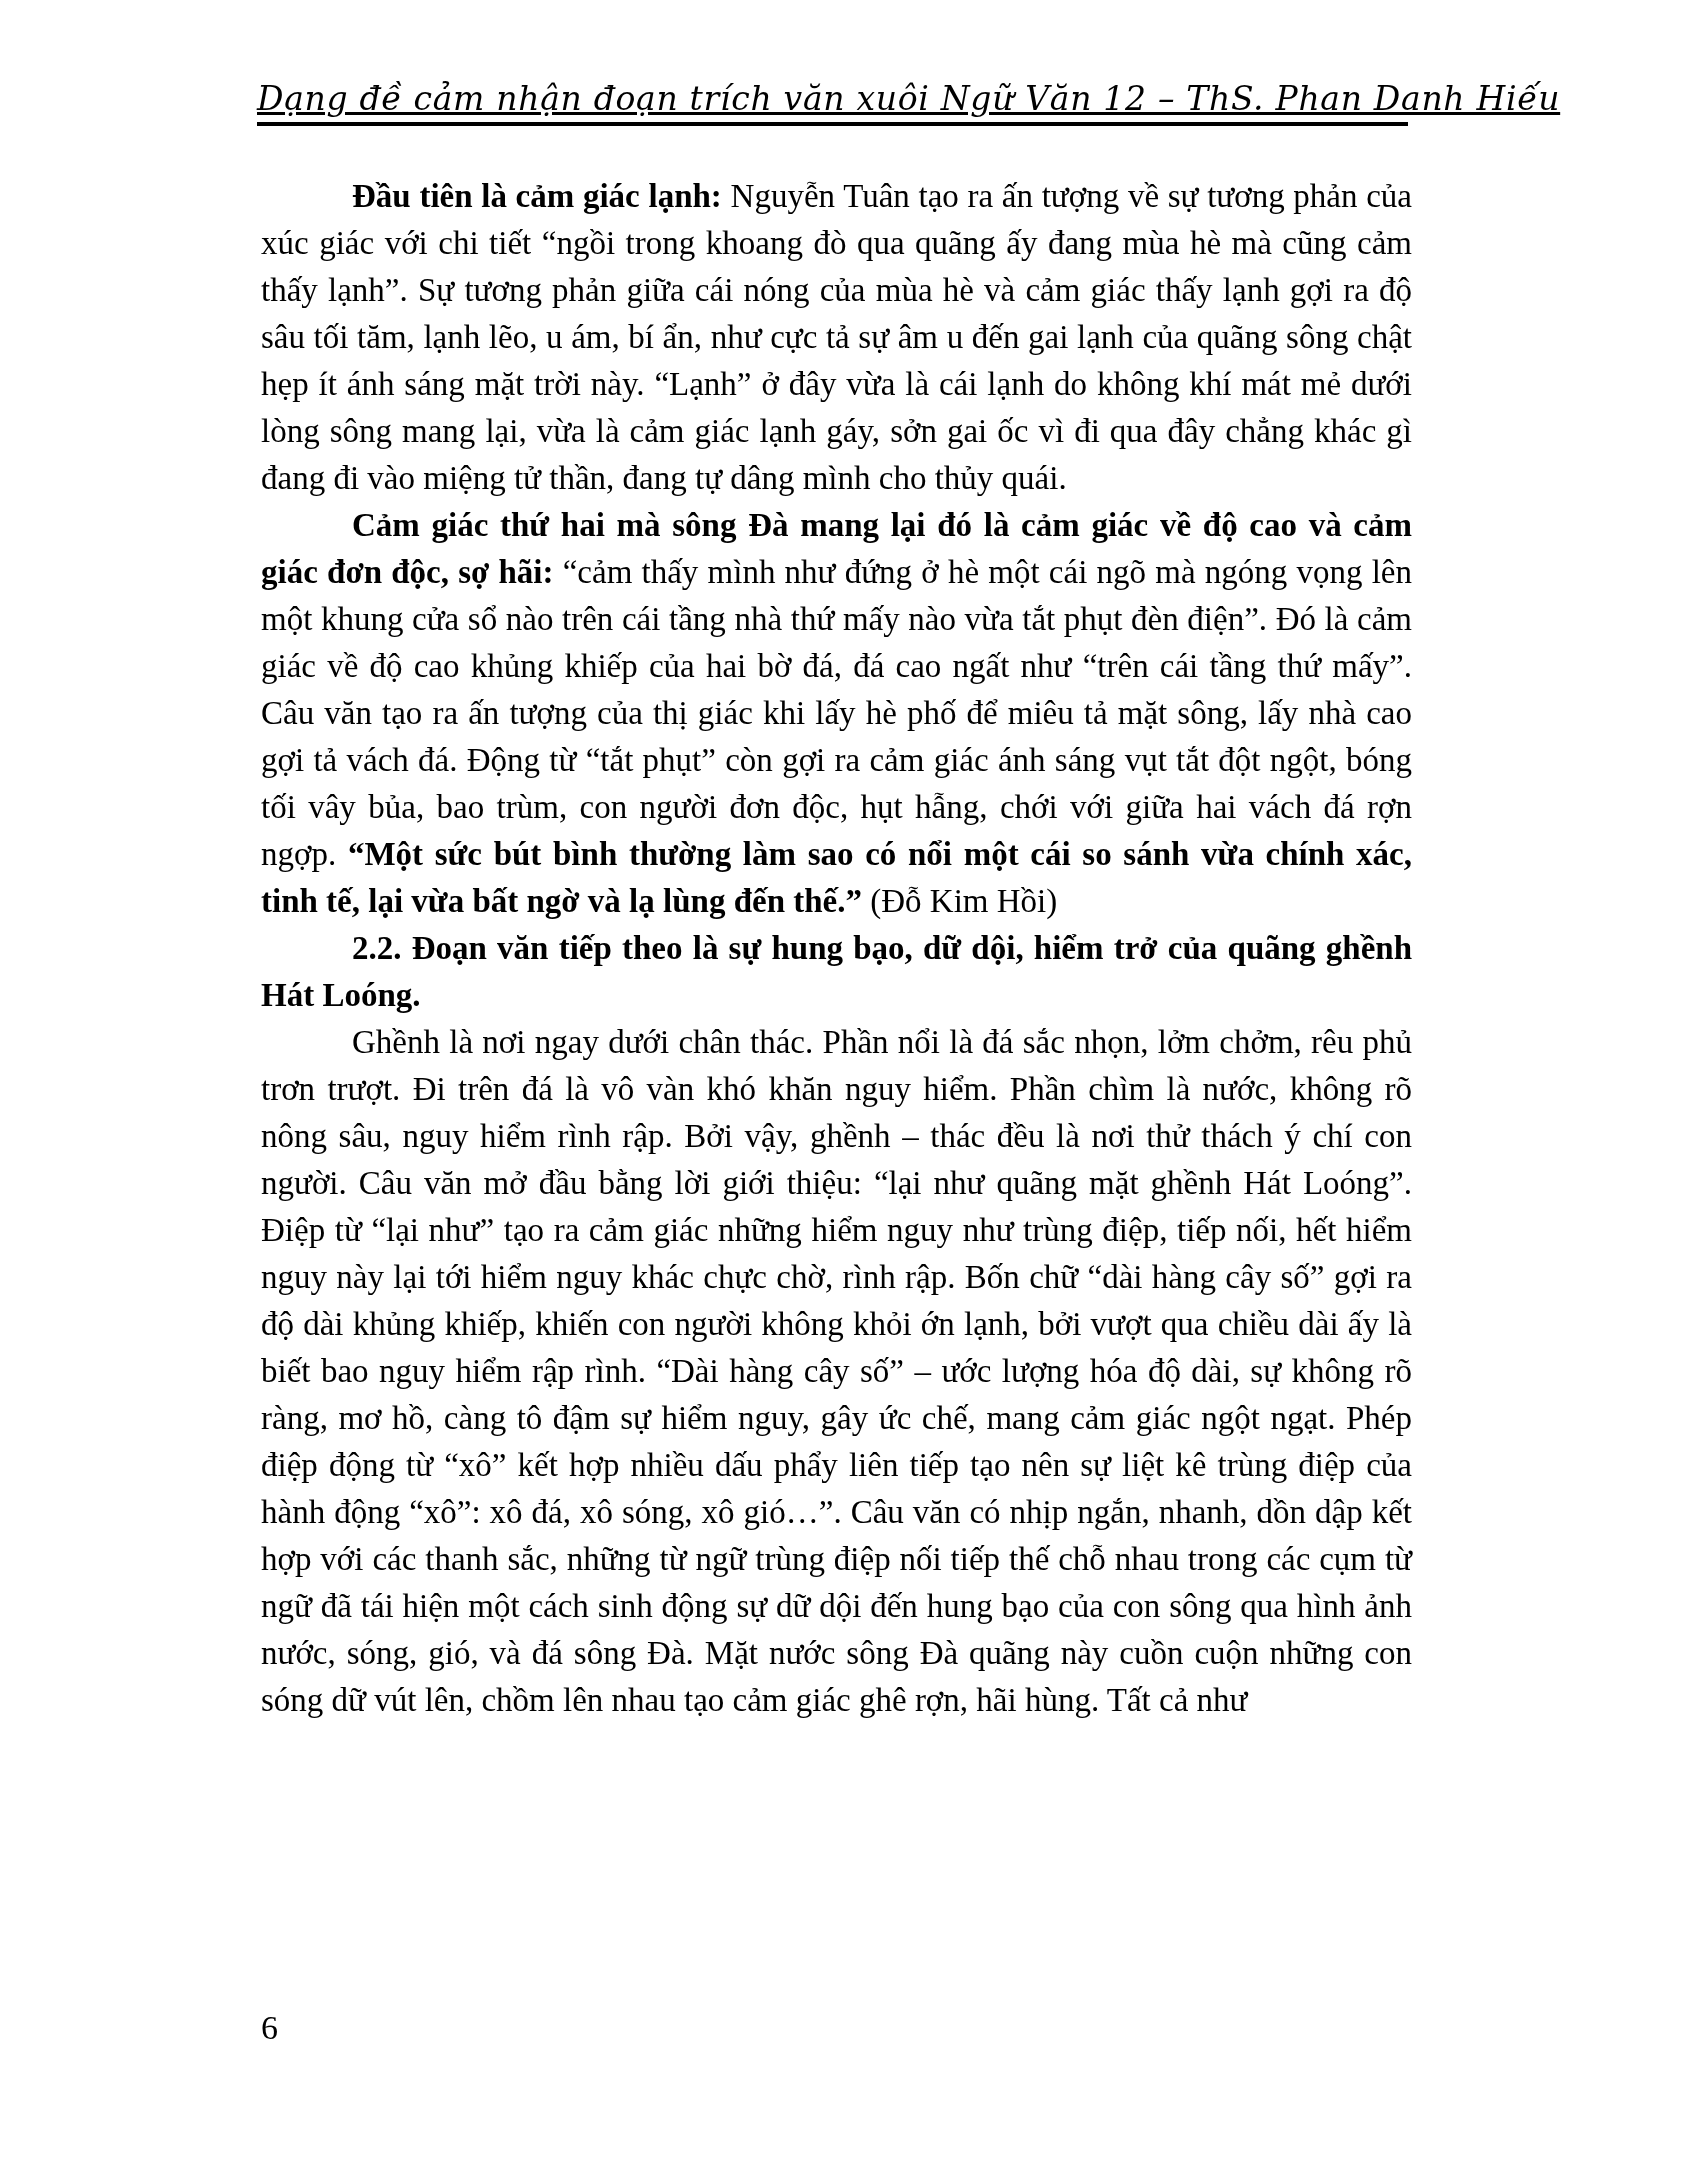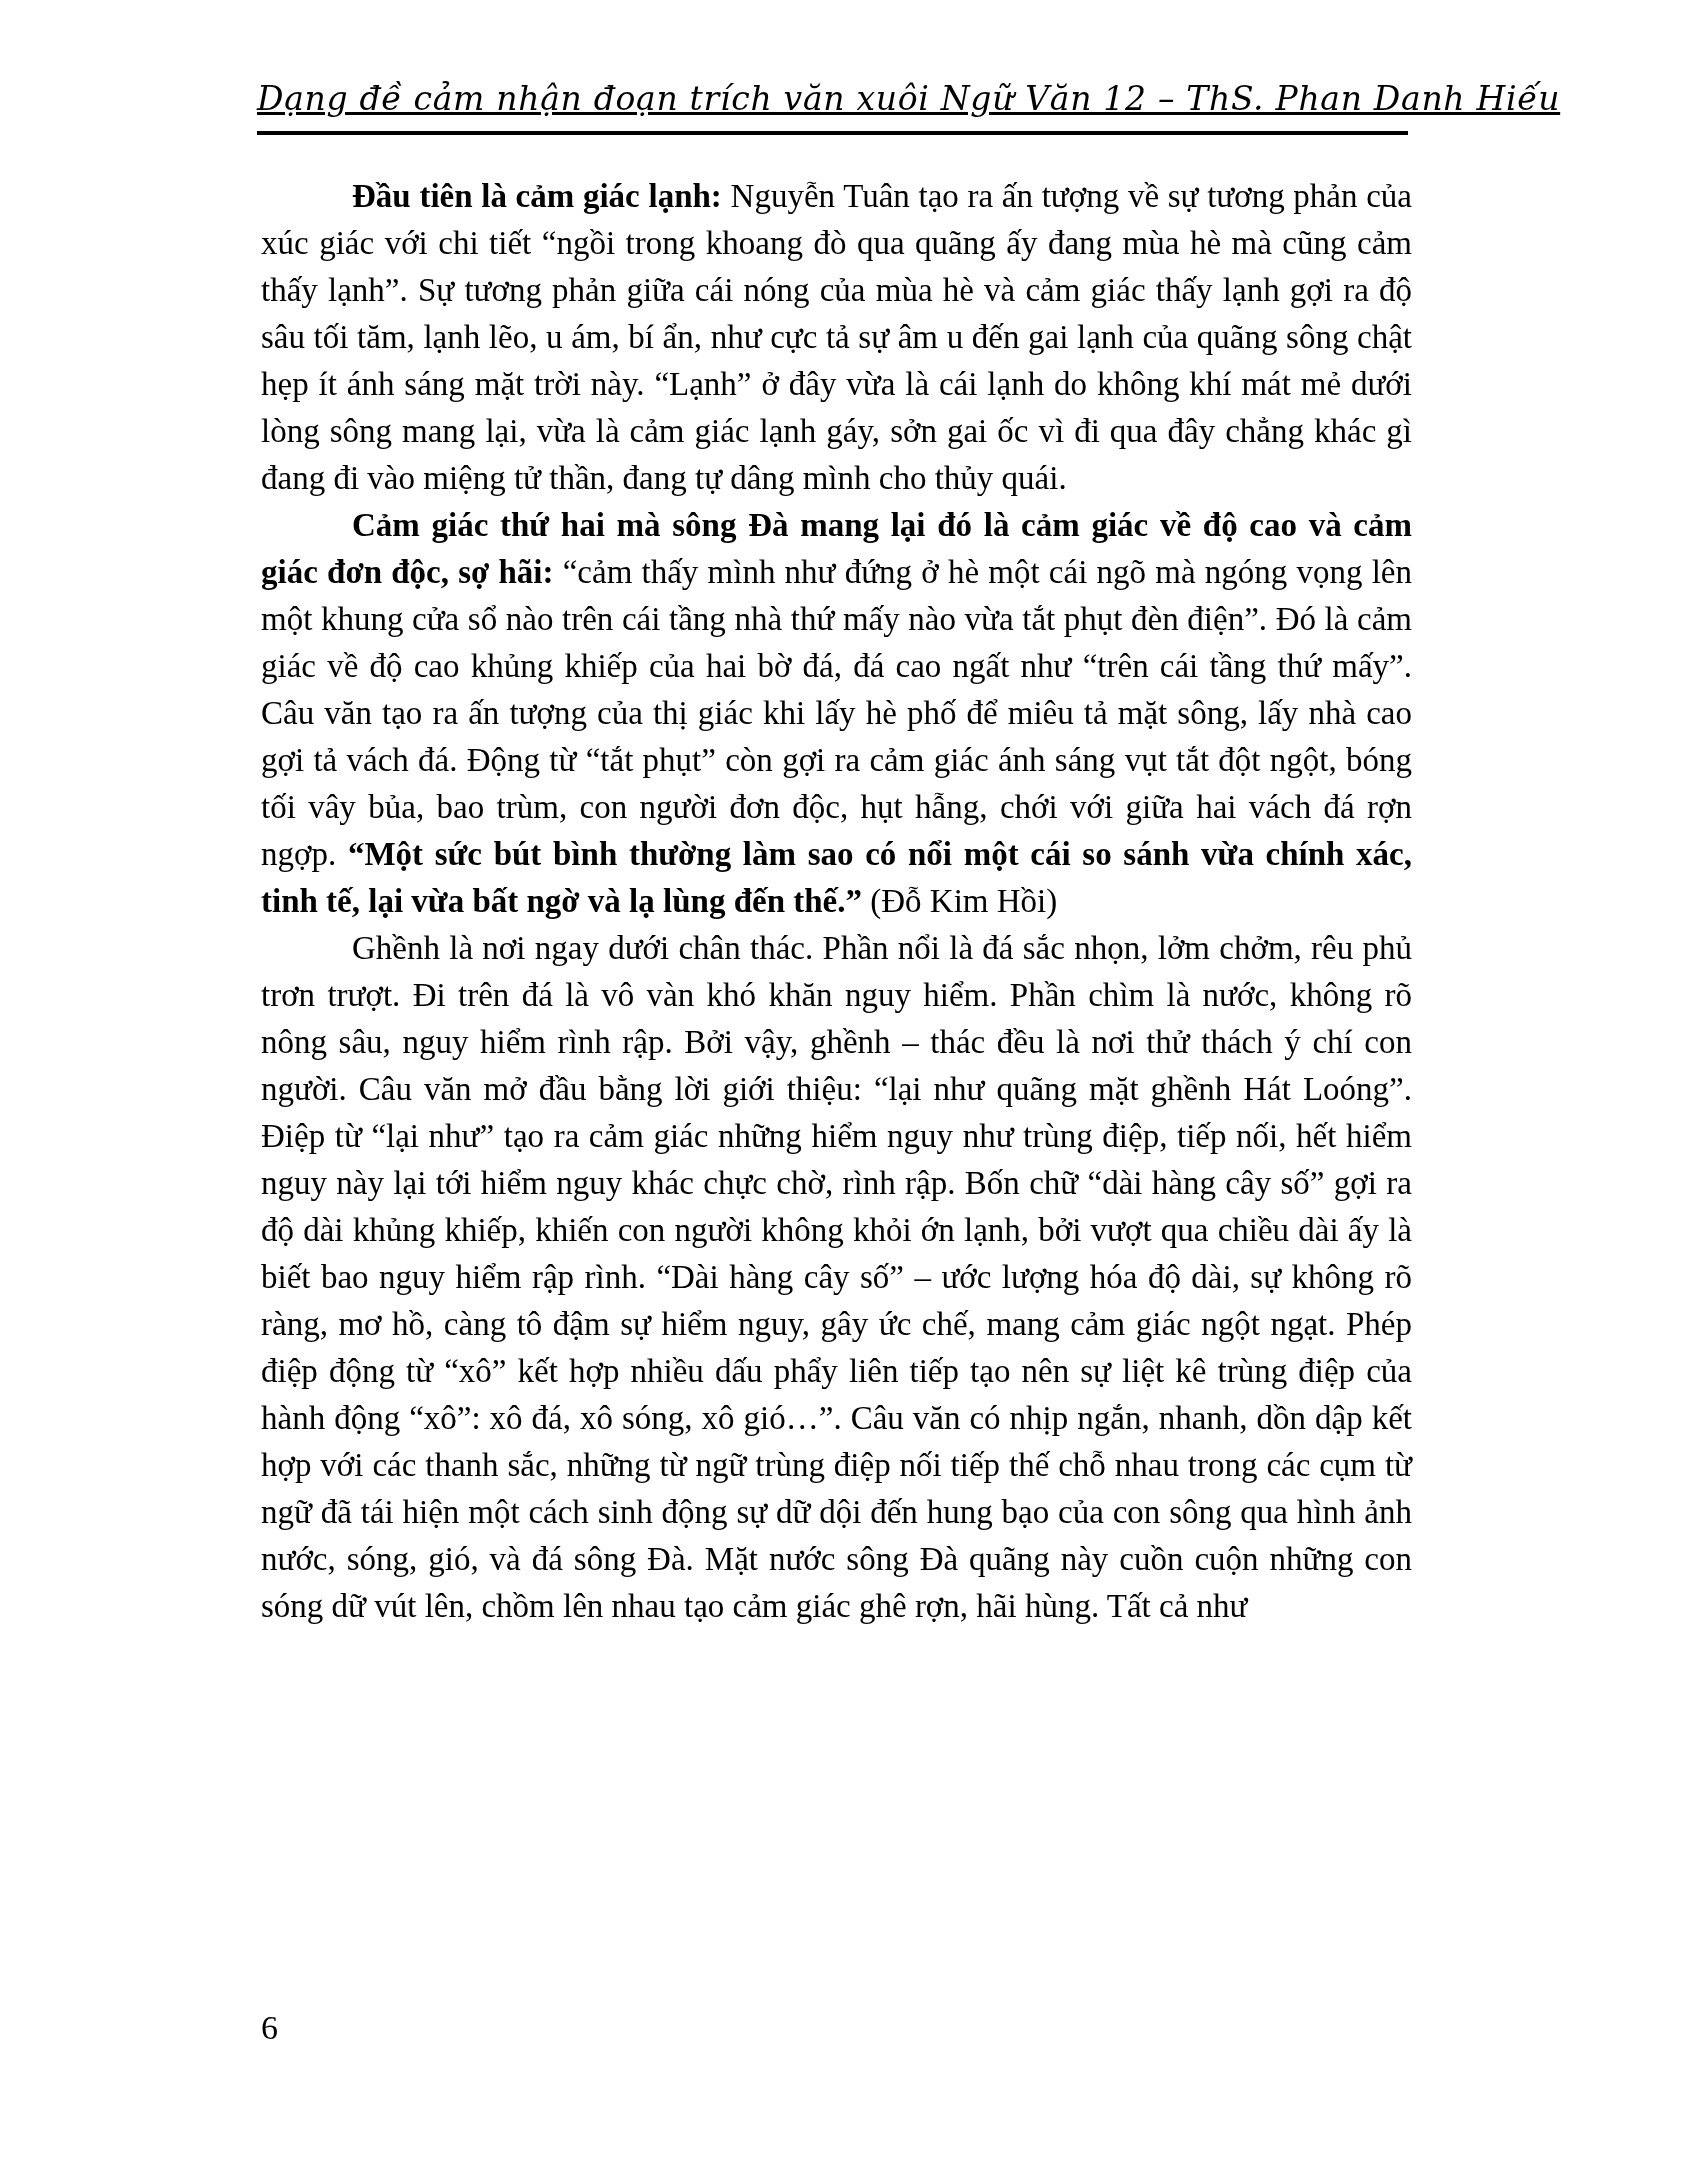--- a/index.html
+++ b/index.html
@@ -16,21 +16,21 @@
     font-family: "Liberation Serif", serif;
     overflow: hidden;
   }
   .header {
     position: absolute;
     left: 257px;
     top: 79px;
     width: 1151px;
     text-align: center;
     border-bottom: 4.6px solid #000000;
-    padding-bottom: 13px;
+    padding-bottom: 4px;
   }
   .header-title {
     font-family: "DejaVu Serif", serif;
     font-style: italic;
     font-size: 33px;
     letter-spacing: 0.7px;
     text-decoration: underline;
     white-space: nowrap;
   }
   .body-text {
@@ -63,19 +63,20 @@
 
 <div class="page">
 
   <div class="header">
     <span class="header-title">Dạng đề cảm nhận đoạn trích văn xuôi Ngữ Văn 12 – ThS. Phan Danh Hiếu</span>
   </div>
 
   <div class="body-text">
       <p><span class="b">Đầu tiên là cảm giác lạnh: </span><span>Nguyễn Tuân tạo ra ấn tượng về sự tương phản của xúc giác với chi tiết “ngồi trong khoang đò qua quãng ấy đang mùa hè mà cũng cảm thấy lạnh”. Sự tương phản giữa cái nóng của mùa hè và cảm giác thấy lạnh gợi ra độ sâu tối tăm, lạnh lẽo, u ám, bí ẩn, như cực tả sự âm u đến gai lạnh của quãng sông chật hẹp ít ánh sáng mặt trời này. “Lạnh” ở đây vừa là cái lạnh do không khí mát mẻ dưới lòng sông mang lại, vừa là cảm giác lạnh gáy, sởn gai ốc vì đi qua đây chẳng khác gì đang đi vào miệng tử thần, đang tự dâng mình cho thủy quái.</span></p>
       <p><span class="b">Cảm giác thứ hai mà sông Đà mang lại đó là cảm giác về độ cao và cảm giác đơn độc, sợ hãi: </span><span>“cảm thấy mình như đứng ở hè một cái ngõ mà ngóng vọng lên một khung cửa sổ nào trên cái tầng nhà thứ mấy nào vừa tắt phụt đèn điện”. Đó là cảm giác về độ cao khủng khiếp của hai bờ đá, đá cao ngất như “trên cái tầng thứ mấy”. Câu văn tạo ra ấn tượng của thị giác khi lấy hè phố để miêu tả mặt sông, lấy nhà cao gợi tả vách đá. Động từ “tắt phụt” còn gợi ra cảm giác ánh sáng vụt tắt đột ngột, bóng tối vây bủa, bao trùm, con người đơn độc, hụt hẫng, chới với giữa hai vách đá rợn ngợp. </span><span class="b">“Một sức bút bình thường làm sao có nổi một cái so sánh vừa chính xác, tinh tế, lại vừa bất ngờ và lạ lùng đến thế.”</span><span> (Đỗ Kim Hồi)</span></p>
+      <p><span class="b">2.2. Đoạn văn tiếp theo là sự hung bạo, dữ dội, hiểm trở của quãng ghềnh Hát Loóng.</span></p>
       <p><span>Ghềnh là nơi ngay dưới chân thác. Phần nổi là đá sắc nhọn, lởm chởm, rêu phủ trơn trượt. Đi trên đá là vô vàn khó khăn nguy hiểm. Phần chìm là nước, không rõ nông sâu, nguy hiểm rình rập. Bởi vậy, ghềnh – thác đều là nơi thử thách ý chí con người. Câu văn mở đầu bằng lời giới thiệu: “lại như quãng mặt ghềnh Hát Loóng”. Điệp từ “lại như” tạo ra cảm giác những hiểm nguy như trùng điệp, tiếp nối, hết hiểm nguy này lại tới hiểm nguy khác chực chờ, rình rập.  Bốn chữ “dài hàng cây số” gợi ra độ dài khủng khiếp, khiến con người không khỏi ớn lạnh, bởi vượt qua chiều dài ấy là biết bao nguy hiểm rập rình. “Dài hàng cây số” – ước lượng hóa độ dài, sự không rõ ràng, mơ hồ, càng tô đậm sự hiểm nguy, gây ức chế, mang cảm giác ngột ngạt. Phép điệp động từ “xô” kết hợp nhiều dấu phẩy liên tiếp tạo nên sự liệt kê trùng điệp của hành động “xô”: xô đá, xô sóng, xô gió…”. Câu văn có nhịp ngắn, nhanh, dồn dập kết hợp với các thanh sắc, những từ ngữ trùng điệp nối tiếp thế chỗ nhau trong các cụm từ ngữ đã tái hiện một cách sinh động sự dữ dội đến hung bạo của con sông qua hình ảnh nước, sóng, gió, và đá sông Đà. Mặt nước sông Đà quãng này cuồn cuộn những con sóng dữ vút lên, chồm lên nhau tạo cảm giác ghê rợn, hãi hùng. Tất cả như</span></p>
     </div>
 
   <div class="page-number">6</div>
 
 </div>
 
 
 </body></html>

